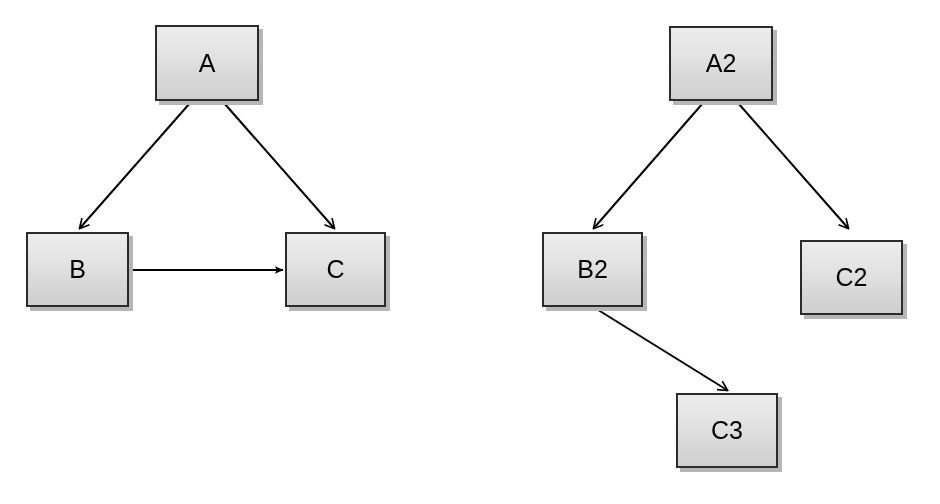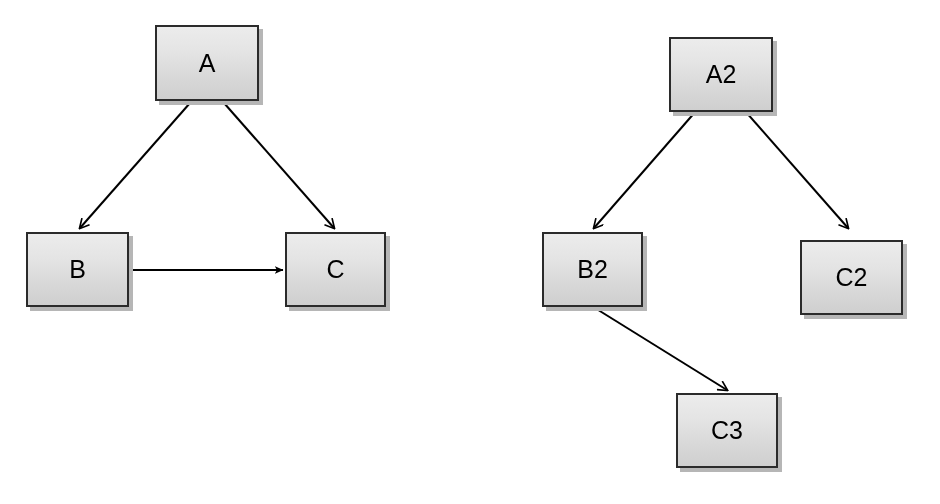--- a/index.html
+++ b/index.html
@@ -73,21 +73,21 @@
   <div id="nodes">
       <div class="node" style="left: 155px; top: 25px; width: 104px; height: 76px;">
         <span class="node-label">A</span>
       </div>
       <div class="node" style="left: 26px; top: 232px; width: 103px; height: 75px;">
         <span class="node-label">B</span>
       </div>
       <div class="node" style="left: 285px; top: 232px; width: 101px; height: 75px;">
         <span class="node-label">C</span>
       </div>
-      <div class="node" style="left: 669px; top: 37px; width: 104px; height: 75px;">
+      <div class="node" style="left: 669px; top: 26px; width: 104px; height: 75px;">
         <span class="node-label">A2</span>
       </div>
       <div class="node" style="left: 542px; top: 232px; width: 101px; height: 75px;">
         <span class="node-label">B2</span>
       </div>
       <div class="node" style="left: 800px; top: 232px; width: 103px; height: 75px; margin-top: 8px;">
         <span class="node-label">C2</span>
       </div>
       <div class="node" style="left: 676px; top: 393px; width: 102px; height: 75px;">
         <span class="node-label">C3</span>

